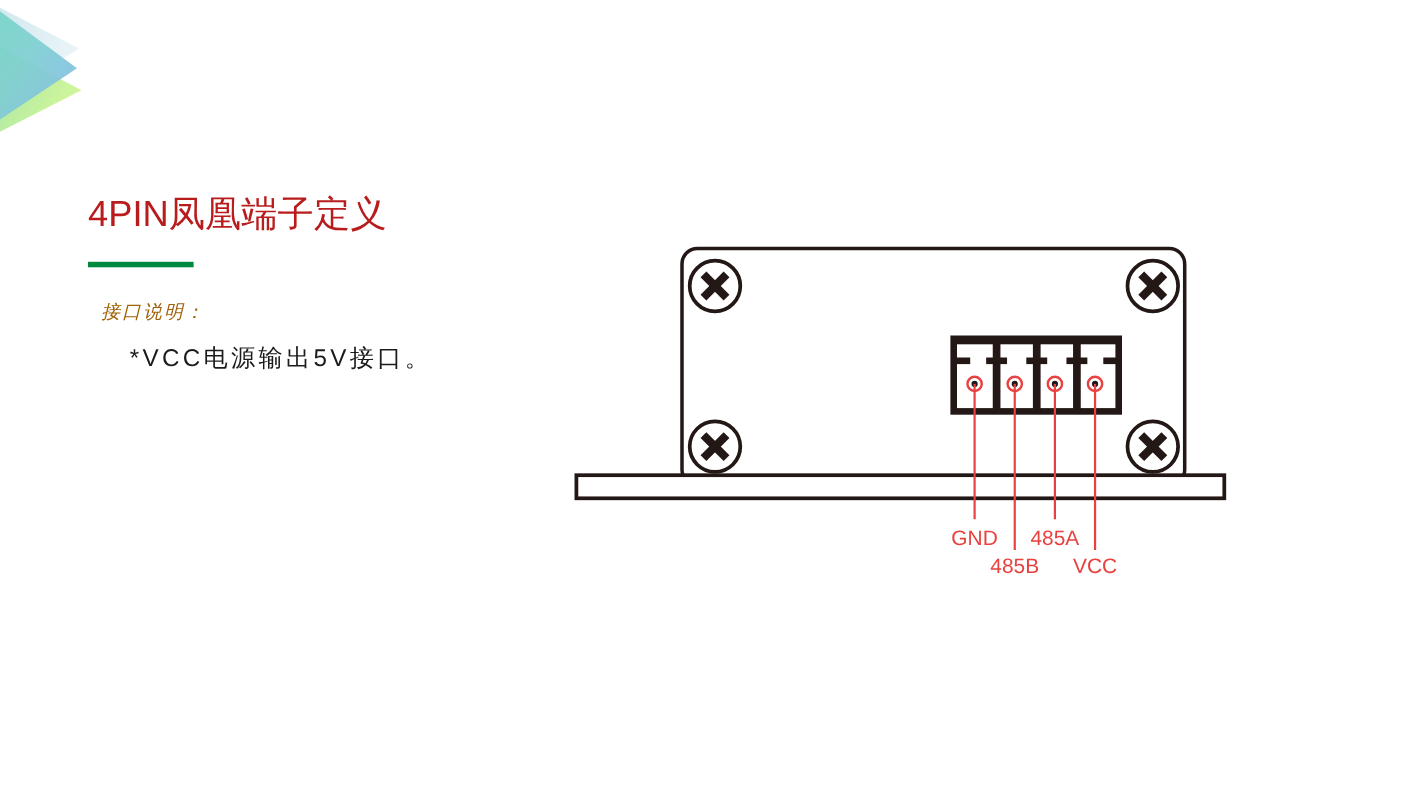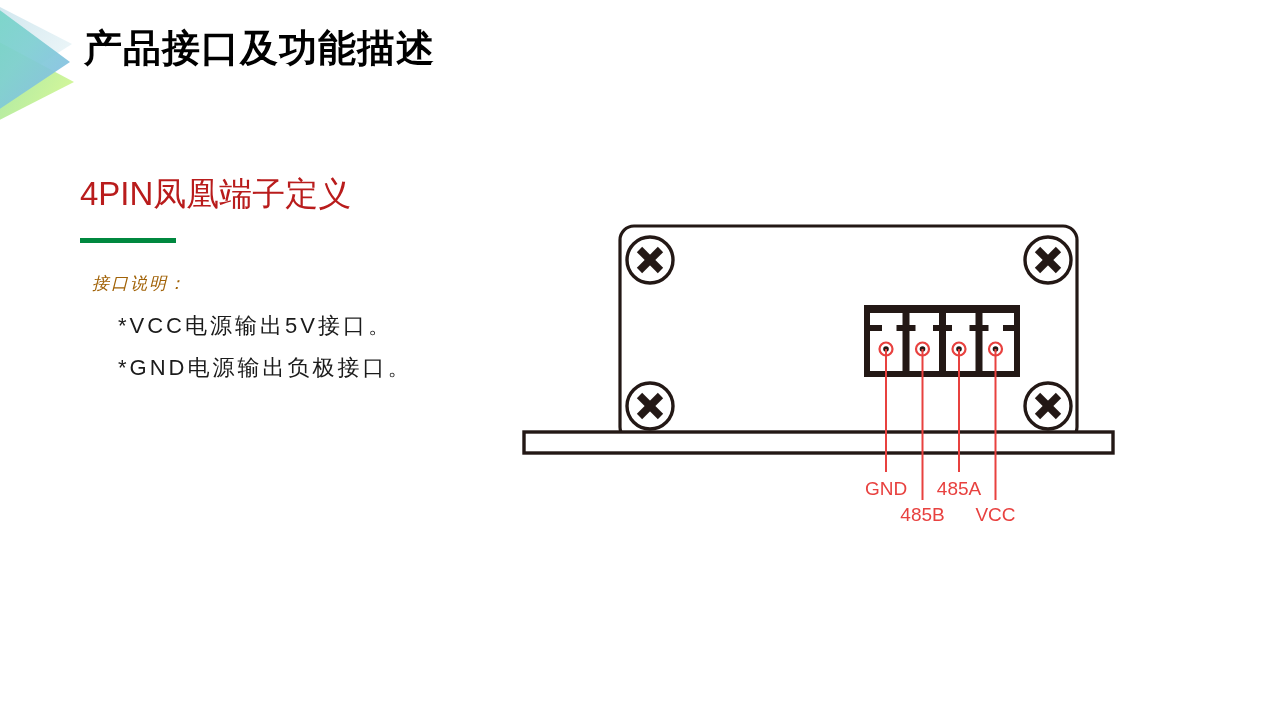--- a/index.html
+++ b/index.html
@@ -119,31 +119,29 @@
           <stop offset="45%" stop-color="#7fcfd2"></stop>
           <stop offset="100%" stop-color="#86b7ea"></stop>
         </linearGradient>
       </defs>
       <polygon points="-10,2 72,44 -10,96" fill="url(#gradPale)"></polygon>
       <polygon points="-12,36 74,82 -12,126" fill="url(#gradGreen)"></polygon>
       <polygon points="-14,0 70,62 -14,118" fill="url(#gradMain)" opacity="0.92"></polygon>
     </svg>
   </div>
 
-  <div class="page-title">产品接口及功能描述</div>
 
   <div class="section-title">4PIN凤凰端子定义</div>
 
   <div class="title-rule"></div>
 
   <div class="intro-label">接口说明：</div>
 
   <div class="bullet-list">
     <div class="bullet-item">*VCC电源输出5V接口。</div>
-    <div class="bullet-item">*GND电源输出负极接口。</div>
   </div>
 
   <div class="diagram">
     <svg width="660" height="340" viewBox="520 200 660 340" xmlns="http://www.w3.org/2000/svg">
 
       <rect x="647" y="226" width="457" height="215" rx="14" ry="14" fill="#ffffff" stroke="#231815" stroke-width="3.2"></rect>
 
       <rect x="551" y="432" width="589" height="21" fill="#ffffff" stroke="#231815" stroke-width="3.4"></rect>
 
       <g>

